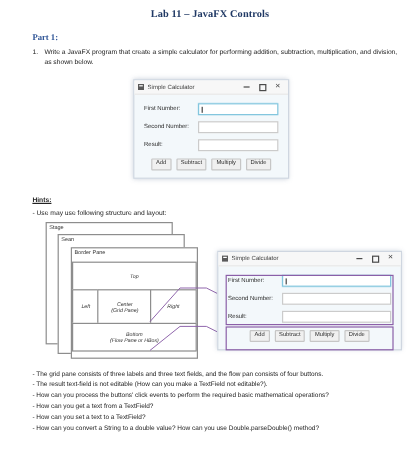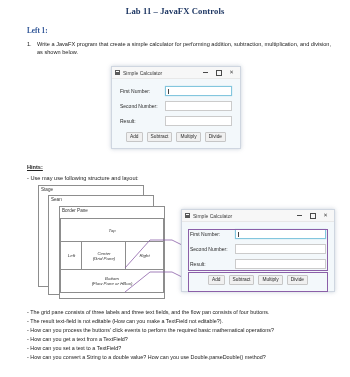--- a/index.html
+++ b/index.html
@@ -224,21 +224,21 @@
     font-size: 5.4px;
     line-height: 9px;
     color: #222;
     white-space: nowrap;
   }
 </style>
 </head>
 <body>
 
 <div class="doc-title">Lab 11 – JavaFX Controls</div>
-<div class="part-heading">Left 1:</div>
+<div class="part-heading">Part 1:</div>
 
 <div class="task-list">
   <div class="task-item">
     <span class="task-num">1.</span>
     <span class="task-text">Write a JavaFX program that create a simple calculator for performing addition, subtraction, multiplication, and division, as shown below.</span>
   </div>
 </div>
 
 <div class="win win-outer-glow" id="calc1">
   <div class="win-titlebar">

